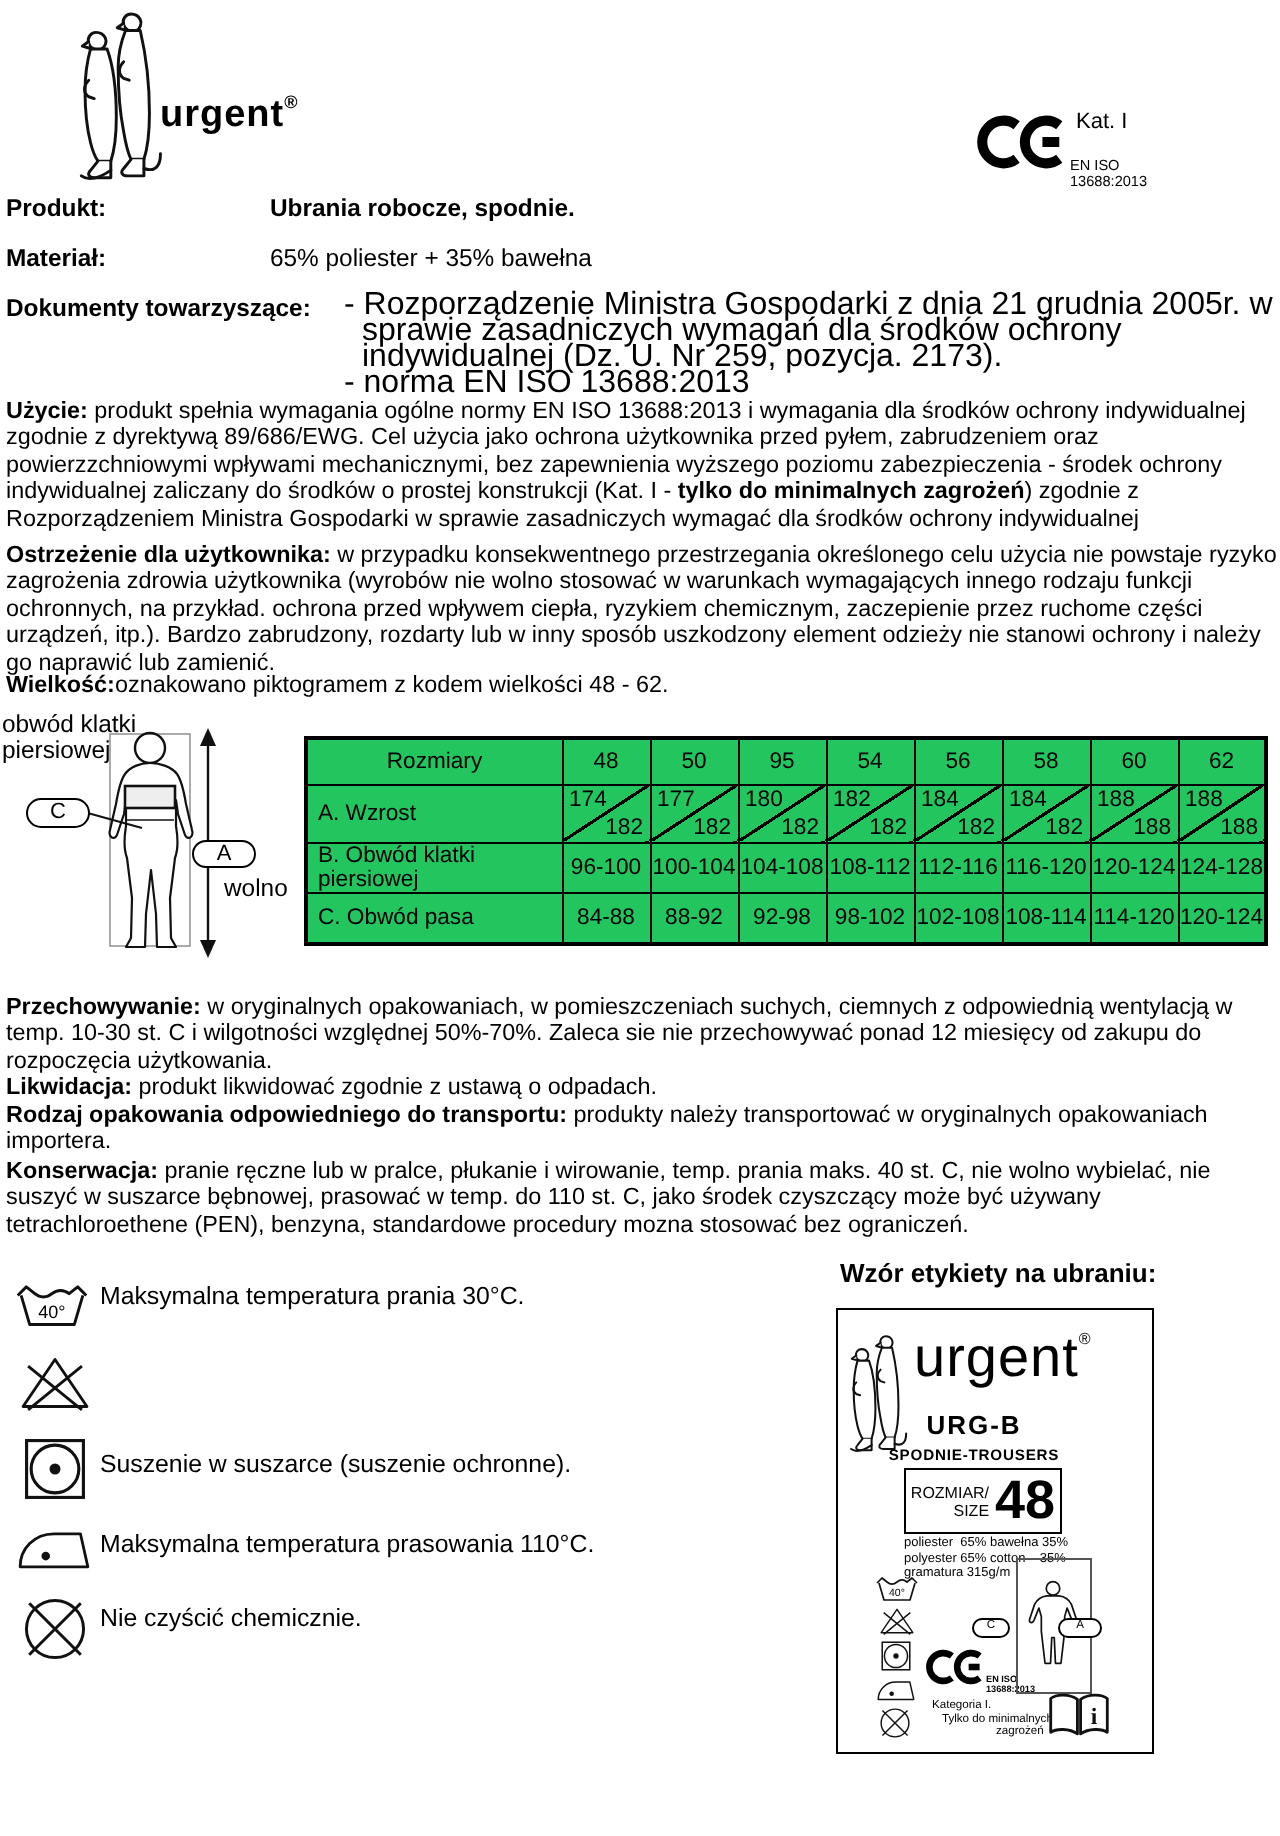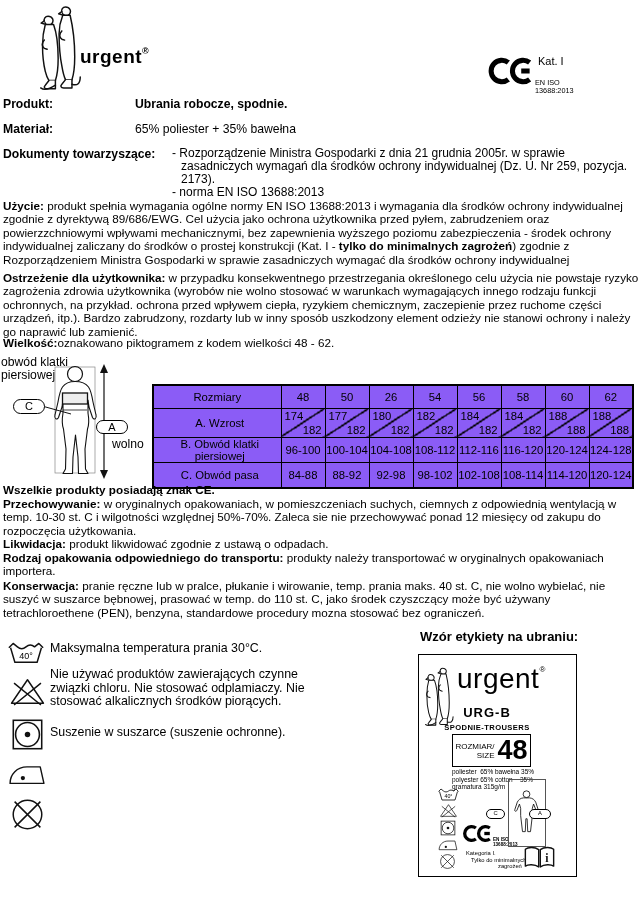--- a/index.html
+++ b/index.html
@@ -12,32 +12,32 @@
   .lead{font-weight:bold;}
   
   .brand{position:absolute;left:80px;top:46px;font-size:19px;font-weight:bold;letter-spacing:.5px;}
   .brand .reg{font-size:9px;vertical-align:9px;}
   .doc-title{position:absolute;left:208px;top:60px;font-size:16.5px;font-weight:bold;}
   .ce-kat{position:absolute;left:538px;top:55px;font-size:11px;}
   .ce-norm{position:absolute;left:535px;top:79px;font-size:7.3px;line-height:8.4px;}
   .rowlab{position:absolute;left:3px;font-size:12.2px;font-weight:bold;}
   .rowval{position:absolute;left:135px;font-size:12.2px;}
   
-  .doclist{position:absolute;left:172px;top:147px;width:468px;font-size:12px;line-height:12.9px;}
+  .doclist{position:absolute;left:172px;top:147px;width:468px;font-size:16px;line-height:12.9px;}
   .doc-item{padding-left:9px;text-indent:-9px;}
   
   .chest-label{position:absolute;left:1px;top:356px;font-size:12.2px;line-height:13px;}
   .pill{position:absolute;border:1.3px solid #000;border-radius:8px;text-align:center;
         font-size:11px;line-height:12px;background:#fff;}
   .wzrost{position:absolute;left:112px;top:437px;font-size:12.2px;}
   
-  .sizetable{position:absolute;left:152px;top:384px;border-collapse:collapse;font-size:11.3px;
-             table-layout:fixed;background:#8b5cf6;border:2px solid #000;}
+  .sizetable{position:absolute;left:152px;top:368px;border-collapse:collapse;font-size:11.3px;
+             table-layout:fixed;background:#22c55e;border:2px solid #000;}
   .sizetable td{border:1px solid #000;text-align:center;padding:0;vertical-align:middle;}
-  .sizetable td.lab{text-align:center;padding-left:5px;}
+  .sizetable td.lab{text-align:left;padding-left:5px;}
   td.diag{position:relative;height:28px;
       background-image:linear-gradient(to bottom right,
         transparent calc(50% - .8px),#000 calc(50% - .8px),
         #000 calc(50% + .8px),transparent calc(50% + .8px));}
   td.diag .tl{position:absolute;top:1px;left:3px;}
   td.diag .br{position:absolute;bottom:1px;right:3px;}
   
   .care-text{position:absolute;left:50px;font-size:12.4px;line-height:13.6px;}
   
   .wzor-heading{position:absolute;left:420px;top:629px;font-size:13px;font-weight:bold;}
@@ -187,21 +187,21 @@
   <table class="sizetable">
     <colgroup>
         <col style="width:128px">
         <col span="8" style="width:44px">
       </colgroup>
     <tbody>
         <tr style="height:23px">
       <td>Rozmiary</td>
       <td>48</td>
       <td>50</td>
-      <td>26</td>
+      <td>95</td>
       <td>54</td>
       <td>56</td>
       <td>58</td>
       <td>60</td>
       <td>62</td>
     </tr>
     <tr style="height:28px">
       <td class="lab">A. Wzrost</td>
       <td class="diag">
             <span class="tl">174</span>
@@ -254,48 +254,48 @@
       <td>92-98</td>
       <td>98-102</td>
       <td>102-108</td>
       <td>108-114</td>
       <td>114-120</td>
       <td>120-124</td>
     </tr>
   </tbody>
     </table>
 
-  <div class="para b" style="top:483px">Wszelkie produkty posiadają znak CE.</div>
   <div class="para" style="top:497px"><b class="lead">Przechowywanie:</b><span> w oryginalnych opakowaniach, w pomieszczeniach suchych, ciemnych z odpowiednią wentylacją w temp. 10-30 st. C i wilgotności względnej 50%-70%. Zaleca sie nie przechowywać ponad 12 miesięcy od zakupu do rozpoczęcia użytkowania.</span></div>
   <div class="para" style="top:551px"><b class="lead">Rodzaj opakowania odpowiedniego do transportu:</b><span> produkty należy transportować w oryginalnych opakowaniach importera.</span></div>
   <div class="para" style="top:537px"><b class="lead">Likwidacja:</b><span> produkt likwidować zgodnie z ustawą o odpadach.</span></div>
   <div class="para" style="top:579px"><b class="lead">Konserwacja:</b><span> pranie ręczne lub w pralce, płukanie i wirowanie, temp. prania maks. 40 st. C, nie wolno wybielać, nie suszyć w suszarce bębnowej, prasować w temp. do 110 st. C, jako środek czyszczący może być używany tetrachloroethene (PEN), benzyna, standardowe procedury mozna stosować bez ograniczeń.</span></div>
 
   <svg class="abs" style="left:7px;top:640px" width="38" height="24" viewBox="0 0 44 28">
       <use href="#sym-wash"></use>
     </svg>
   <div class="care-text" style="top:642px;width:330px">Maksymalna temperatura prania 30°C.</div>
 
   <svg class="abs" style="left:9px;top:676px" width="37" height="31" viewBox="0 0 44 36">
       <use href="#sym-nobleach"></use>
     </svg>
-  <div class="care-text" style="top:668px;width:276px">Nie używać produktów zawierających czynne związki chloru. Nie stosować odplamiaczy. Nie stosować alkalicznych środków piorących.</div>
 
   <svg class="abs" style="left:11px;top:718px" width="33" height="33" viewBox="0 0 36 36">
       <use href="#sym-tumble"></use>
     </svg>
   <div class="care-text" style="top:726px;width:330px">Suszenie w suszarce (suszenie ochronne).</div>
 
   <svg class="abs" style="left:8px;top:761px" width="38" height="25" viewBox="0 0 46 30">
       <use href="#sym-iron"></use>
     </svg>
+  <div class="care-text" style="top:766px;width:330px">Maksymalna temperatura prasowania 110°C.</div>
 
   <svg class="abs" style="left:10px;top:797px" width="35" height="35" viewBox="0 0 38 38">
       <use href="#sym-nodryclean"></use>
     </svg>
+  <div class="care-text" style="top:803px;width:330px">Nie czyścić chemicznie.</div>
 
   <div class="wzor-heading">Wzór etykiety na ubraniu:</div>
   <div class="labelbox">
     <svg class="abs" style="left:4px;top:10px" width="32" height="62" viewBox="0 0 50 95">
         <use href="#sym-meerkats"></use>
       </svg>
     <div class="lb-brand"><span>urgent</span><span class="reg">®</span></div>
     <div class="lb-model">URG-B</div>
     <div class="lb-prod">SPODNIE-TROUSERS</div>
     <div class="lb-sizebox">

